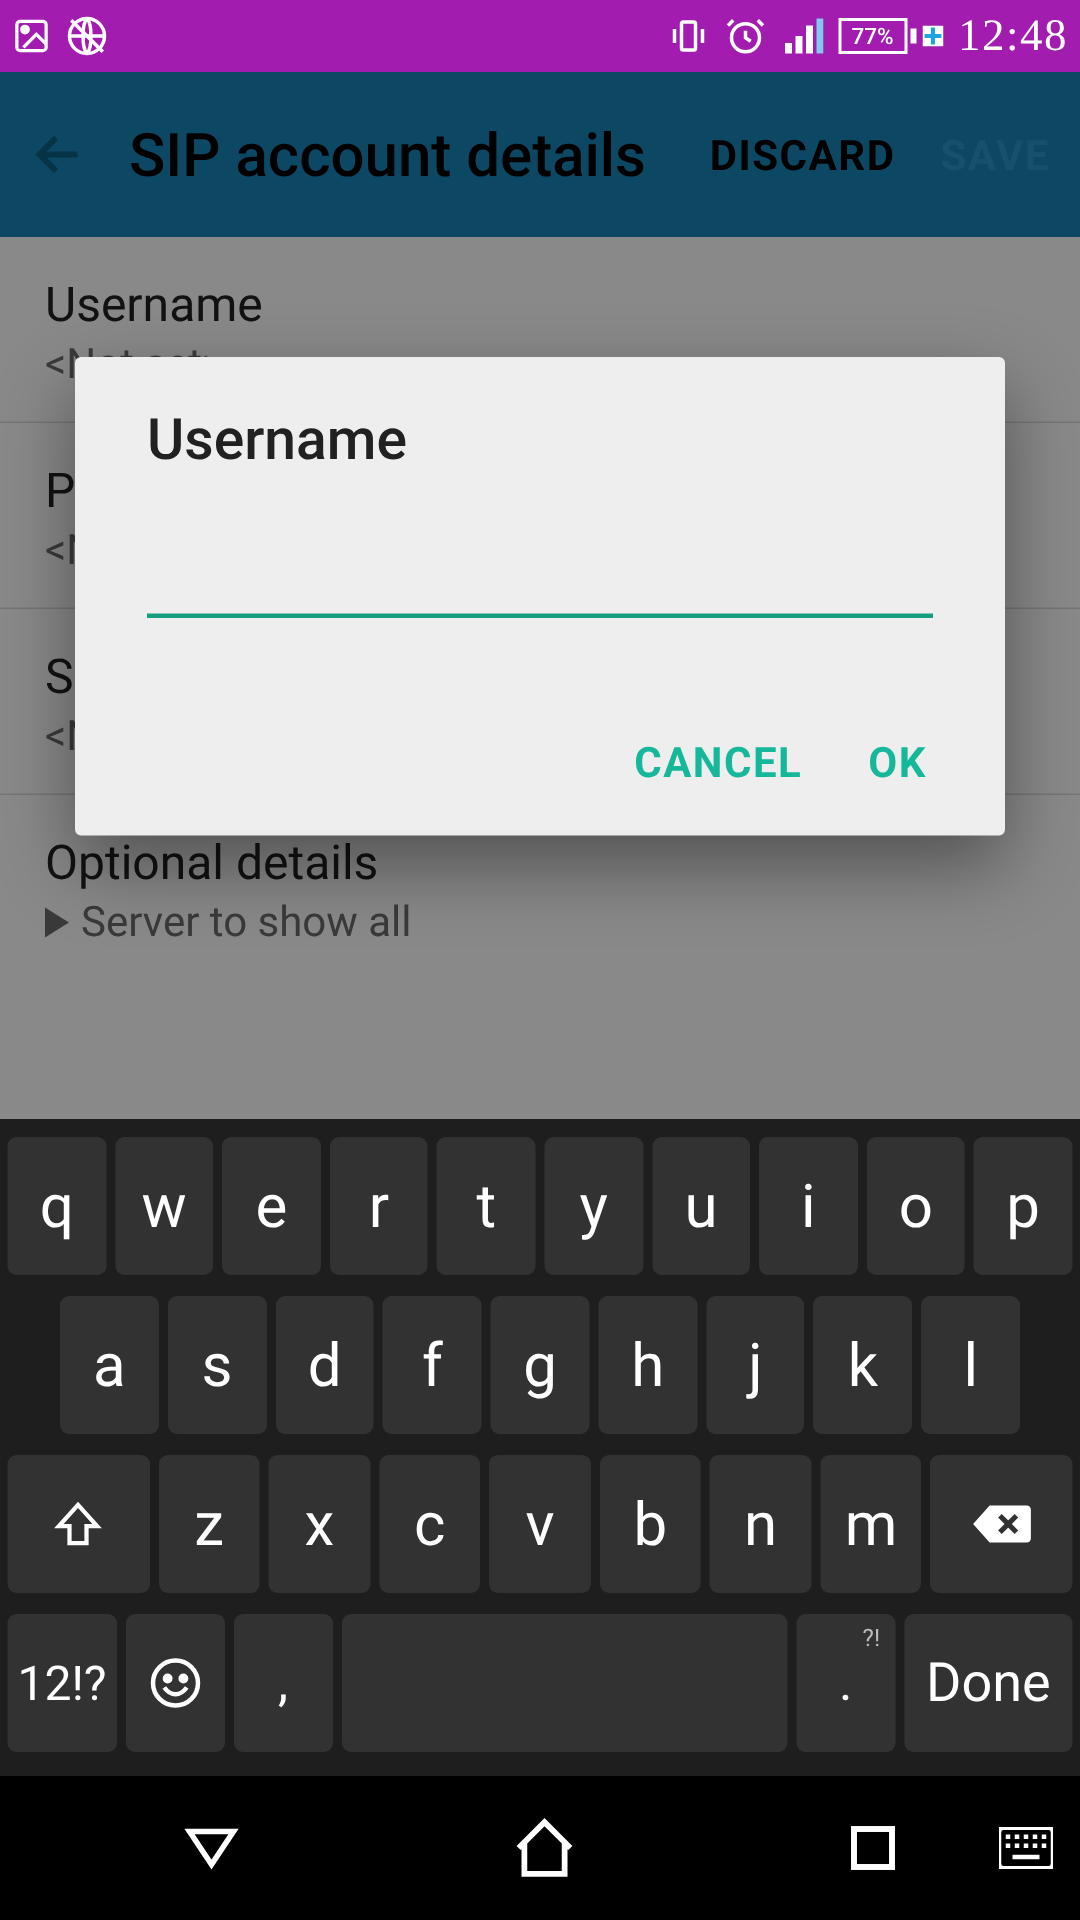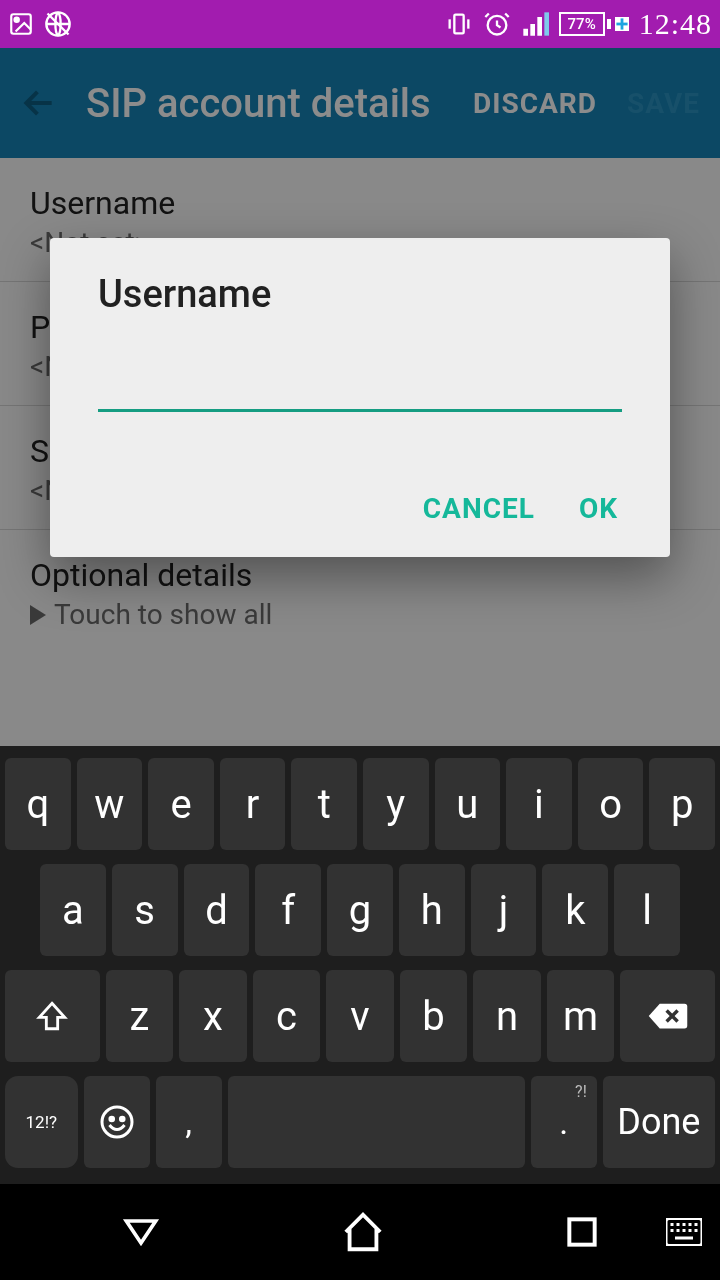--- a/index.html
+++ b/index.html
@@ -12,24 +12,24 @@
   .status-right { margin-left: auto; display: flex; align-items: center; gap: 10px; }
   .status-icon svg { display: block; }
   .battery-box { display:flex; align-items:center; gap:2px;}
   .battery-shell { border:2px solid #fff; width:46px; height:24px; display:flex; align-items:center; justify-content:center; font-size:15px; font-weight:500; padding:0 2px;}
   .battery-tip { width:4px; height:10px; background:#fff; }
   .clock { font-size: 30px; font-weight: 400; letter-spacing: 1px; font-family: Liberation Serif, serif; }
 
   
   .app-bar { height: 110px; background: #1683b6; display:flex; align-items:center; padding: 0 20px; gap: 28px; }
   .app-bar .back svg { display:block; }
-  .app-title { color: #ffffff; font-size: 40px; font-weight: 500; flex:1; white-space:nowrap; }
+  .app-title { color: #000000; font-size: 40px; font-weight: 500; flex:1; white-space:nowrap; }
   .app-actions { display:flex; gap: 30px; }
   .app-actions .act { font-size: 28px; font-weight: 700; letter-spacing: 1px; }
-  .act.discard { color: #ffffff; }
+  .act.discard { color: #000000; }
   .act.save { color: #2a93c1; }
 
   
   .content { position:absolute; top:158px; left:0; right:0; }
   .row { padding: 26px 30px 22px; border-bottom: 1px solid #d5d5d5; }
   .row .label { font-size: 32px; color:#212121; margin-bottom:4px; }
   .row .value { font-size: 28px; color:#6b6b6b; }
   .row.opt .value::before { content:''; display:inline-block; width:0;height:0; border-top:10px solid transparent;border-bottom:10px solid transparent;border-left:16px solid #6b6b6b; margin-right:8px; vertical-align:-1px;}
 
   
@@ -41,21 +41,21 @@
   .dialog-input { width:100%; border:none; border-bottom: 3px solid #159d82; background:transparent; height: 40px; font-size:30px; outline:none; }
   .dialog-actions { display:flex; justify-content:flex-end; gap:44px; margin-top: 70px; padding: 10px 4px 14px; }
   .dialog-actions .dbtn { font-size:28px; font-weight:700; color:#15b89a; letter-spacing:1px; background:none; border:none; }
 
   
   .keyboard { position:absolute; left:0; right:0; top:746px; height:438px; background:#1e1e1e; padding: 12px 5px 8px; display:flex; flex-direction:column; gap:14px; }
   .krow { display:flex; gap:6px; }
   .krow.center { padding: 0 35px; }
   .key { flex:1; background:#323232; border-radius:6px; height:92px; display:flex; align-items:center; justify-content:center; color:#fff; font-size:40px; font-weight:400; }
   .key.shift, .key.bksp { flex: 1.4; }
-  .key.sym { flex:1.1; font-size:17px;border-radius:13px; }
+  .key.sym { flex:1.1; font-size:32px; }
   .key.emoji { flex:1; }
   .key.space { flex:4.5; }
   .key.done { flex:1.7; font-size:36px; }
   .key.punct { font-size:34px; position:relative; }
   .key .sup { position:absolute; top:6px; right:10px; font-size:16px; color:#bbb; }
 
   
   .navbar { position:absolute; left:0; right:0; bottom:0; height:96px; background:#000; display:flex; align-items:center; justify-content:space-around; padding:0 30px;}
   .navbar .nbtn svg { display:block; }
   .nav-ime { position:absolute; right:18px; }
@@ -138,21 +138,21 @@
     <div class="row">
       <div class="label">Password</div>
       <div class="value">&lt;Not set&gt;</div>
     </div>
     <div class="row">
       <div class="label">Server</div>
       <div class="value">&lt;Not set&gt;</div>
     </div>
     <div class="row opt" style="border-bottom:none">
       <div class="label">Optional details</div>
-      <div class="value">Touch to show all</div>
+      <div class="value">Server to show all</div>
     </div>
   </div>
 
   <div class="scrim"></div>
 
   <div class="dialog">
     <div class="dialog-title">Username</div>
     <input class="dialog-input" type="text" value="" style="">
     <div class="dialog-actions">
       <button class="dbtn">CANCEL</button>

